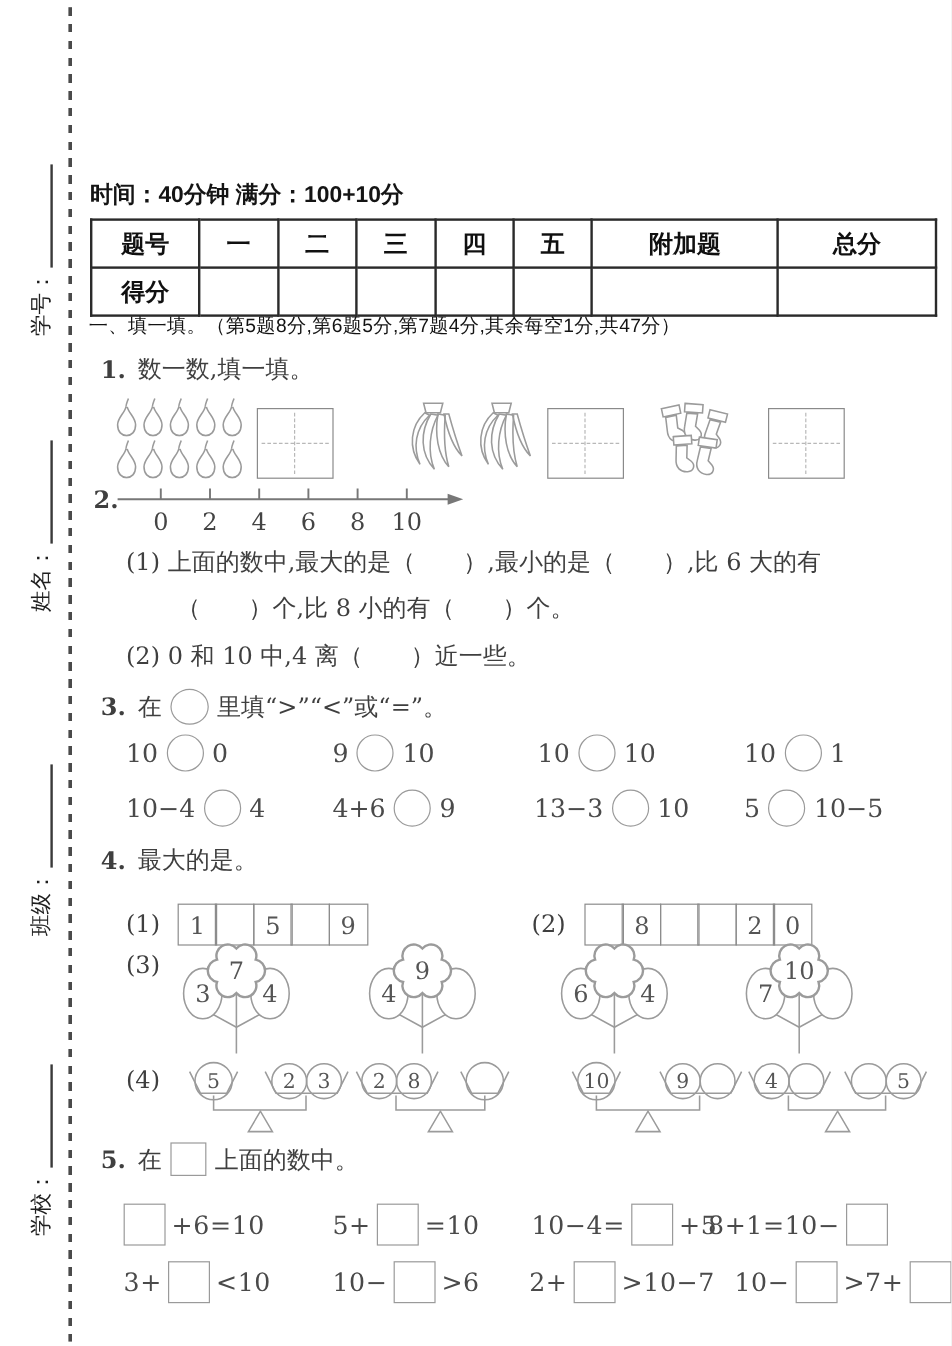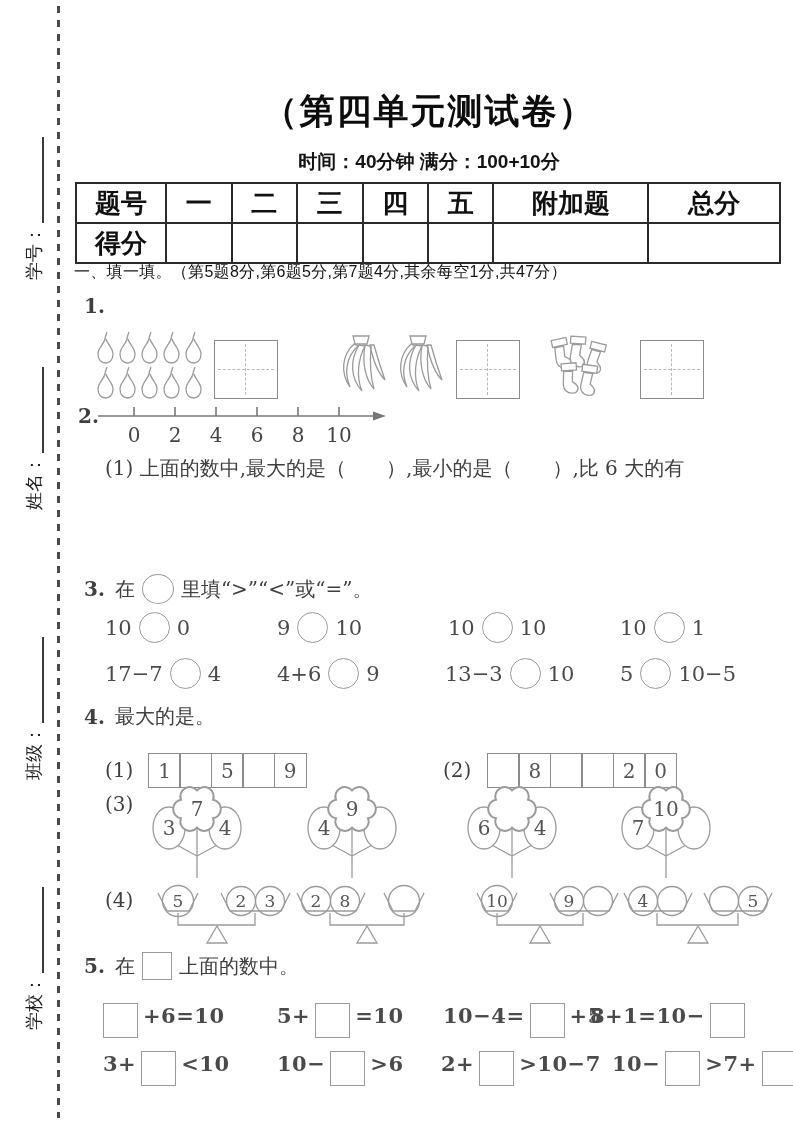--- a/index.html
+++ b/index.html
@@ -14,28 +14,28 @@
             align-items:flex-end;transform:rotate(-90deg);}
   .sb-label{font-size:18px;color:#1e1e1e;white-space:nowrap;line-height:20px;}
   .sb-blank{display:inline-block;width:86px;height:16px;margin-left:3px;
             border-bottom:2px solid #3a3a3a;}
 
   
   .title{position:absolute;left:75px;top:20px;width:708px;text-align:center;
          font-weight:bold;font-size:43px;color:#0c0c0c;letter-spacing:2px;}
   .subtitle{position:absolute;left:75px;top:88px;width:708px;text-align:center;
             font-weight:bold;font-size:35px;color:#0c0c0c;letter-spacing:2px;}
-  .meta{position:absolute;left:75px;top:149px;width:708px;text-align:center;
+  .meta{position:absolute;left:75px;top:149px;width:708px;text-align:left;
         font-weight:bold;font-size:19px;color:#141414;}
 
   
   .score-table{position:absolute;left:75px;top:182px;width:706px;border-collapse:collapse;
                table-layout:fixed;}
   .score-table td{border:2px solid #2a2a2a;height:38px;text-align:center;
-                  font-size:26px;font-weight:bold;color:#101010;padding:0;}
+                  font-size:20px;font-weight:bold;color:#101010;padding:0;}
 
   .sec{position:absolute;left:74px;top:262px;font-weight:normal;font-size:16px;
        color:#131313;letter-spacing:.3px;white-space:nowrap;}
 
   
   .qline{position:absolute;font-family:"DejaVu Serif","Liberation Serif",serif;
          font-size:20px;color:#3f3f3f;white-space:nowrap;display:flex;align-items:center;}
   .qn{font-weight:bold;margin-right:10px;}
 
   
@@ -67,23 +67,23 @@
         vertical-align:-6px;margin:0 7px;}
 
   
   .strip{position:absolute;display:flex;}
   .cell{width:31px;height:33px;border:1.6px solid #8c8c8c;display:flex;align-items:center;
         justify-content:center;font-family:"DejaVu Serif","Liberation Serif",serif;
         font-size:20px;color:#555;}
   .cell + .cell{margin-left:-1.6px;}
 
   
-  .eq{position:absolute;display:flex;
+  .eq{position:absolute;display:flex;align-items:center;
       font-family:"DejaVu Serif","Liberation Serif",serif;font-size:21px;color:#4a4a4a;
-      letter-spacing:.5px;font-weight:bold;}
+      letter-spacing:.5px;}
   .fbox{width:33px;height:33px;border:1.6px solid #9a9a9a;margin:0 5px;flex:none;
         background:#fff;}
 </style>
 </head>
 <body>
 
 <div class="page">
 
   <div class="cutline"></div>
 
@@ -97,21 +97,20 @@
   </div>
   <div class="sb-field" style="top:691px">
     <span class="sb-label">班级：</span>
     <span class="sb-blank"></span>
   </div>
   <div class="sb-field" style="top:941px">
     <span class="sb-label">学校：</span>
     <span class="sb-blank"></span>
   </div>
 
-  <div class="subtitle">（第四单元测试卷）</div>
   <div class="meta">时间：40分钟  满分：100+10分</div>
 
   <table class="score-table">
     <colgroup>
       <col style="width:12.8%">
         <col style="width:9.3%">
         <col style="width:9.3%">
       <col style="width:9.3%">
         <col style="width:9.3%">
         <col style="width:9.3%">
@@ -139,20 +138,21 @@
       <td></td>
       <td></td>
     </tr>
   </tbody>
     </table>
 
   <div class="sec">一、填一填。（第5题8分,第6题5分,第7题4分,其余每空1分,共47分）</div>
 
   <div class="qline" style="left:84px;top:294px">
     <span class="qn">1.</span>
+    <span>数一数,填一填。</span>
   </div>
 
   <div class="abs" style="left:95px;top:331px;display:grid;grid-template-columns:repeat(5,22px);grid-auto-rows:35px">
     <svg width="21" height="33" viewBox="0 0 21 33">
         <path class="fig" d="M12 1 C11 4 10 6 10 8 M10 8 C9 13 3 17 3 23 C3 29 6.5 32 10.5 32 C14.5 32 18 29 18 23 C18 17 12 13 11 8"></path>
       </svg>
     <svg width="21" height="33" viewBox="0 0 21 33">
         <path class="fig" d="M12 1 C11 4 10 6 10 8 M10 8 C9 13 3 17 3 23 C3 29 6.5 32 10.5 32 C14.5 32 18 29 18 23 C18 17 12 13 11 8"></path>
       </svg>
     <svg width="21" height="33" viewBox="0 0 21 33">
@@ -230,20 +230,22 @@
     <line class="nl" x1="202" y1="5" x2="202" y2="14"></line>
     <line class="nl" x1="243" y1="5" x2="243" y2="14"></line>
     <text class="nlt" x="38" y="40">0</text>
     <text class="nlt" x="79" y="40">2</text>
     <text class="nlt" x="120" y="40">4</text>
     <text class="nlt" x="161" y="40">6</text>
     <text class="nlt" x="202" y="40">8</text>
     <text class="nlt" x="243" y="40">10</text>
   </svg>
   <div class="qline" style="left:105px;top:455px">(1) 上面的数中,最大的是（　　）,最小的是（　　）,比 6 大的有</div>
+  <div class="qline" style="left:147px;top:493px">（　　）个,比 8 小的有（　　）个。</div>
+  <div class="qline" style="left:105px;top:533px">(2) 0 和 10 中,4 离（　　）近一些。</div>
 
   <div class="qline" style="left:84px;top:574px">
     <span class="qn">3.</span>
     <span>在</span>
     <span class="hcirc"></span>
     <span>里填“&gt;”“&lt;”或“=”。</span>
   </div>
 
   <span class="cmp" style="left:105px;top:612px">
     <span>10</span>
@@ -260,21 +262,21 @@
     <span class="circ"></span>
     <span>10</span>
   </span>
   <span class="cmp" style="left:620px;top:612px">
     <span>10</span>
     <span class="circ"></span>
     <span>1</span>
   </span>
 
   <span class="cmp" style="left:105px;top:658px">
-    <span>17−7</span>
+    <span>10−4</span>
     <span class="circ"></span>
     <span>4</span>
   </span>
   <span class="cmp" style="left:277px;top:658px">
     <span>4+6</span>
     <span class="circ"></span>
     <span>9</span>
   </span>
   <span class="cmp" style="left:445px;top:658px">
     <span>13−3</span>

